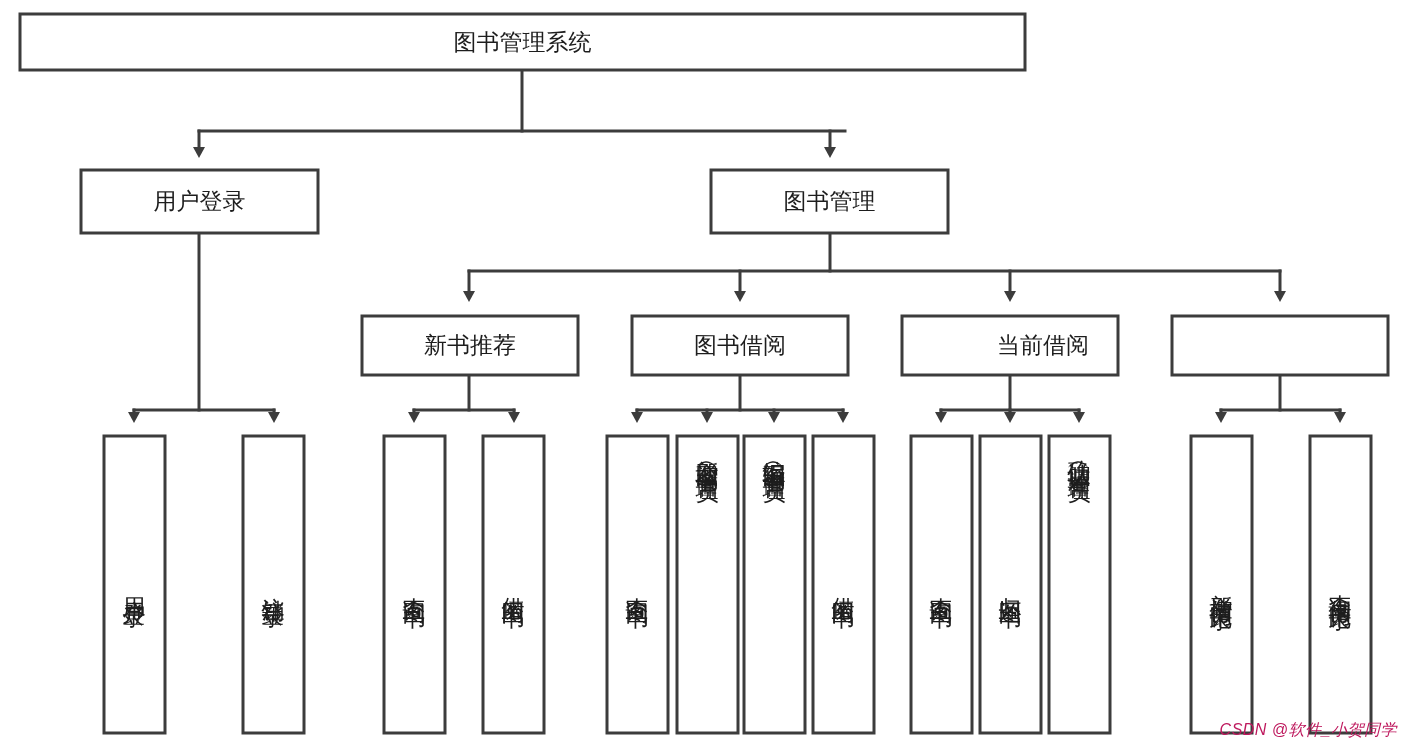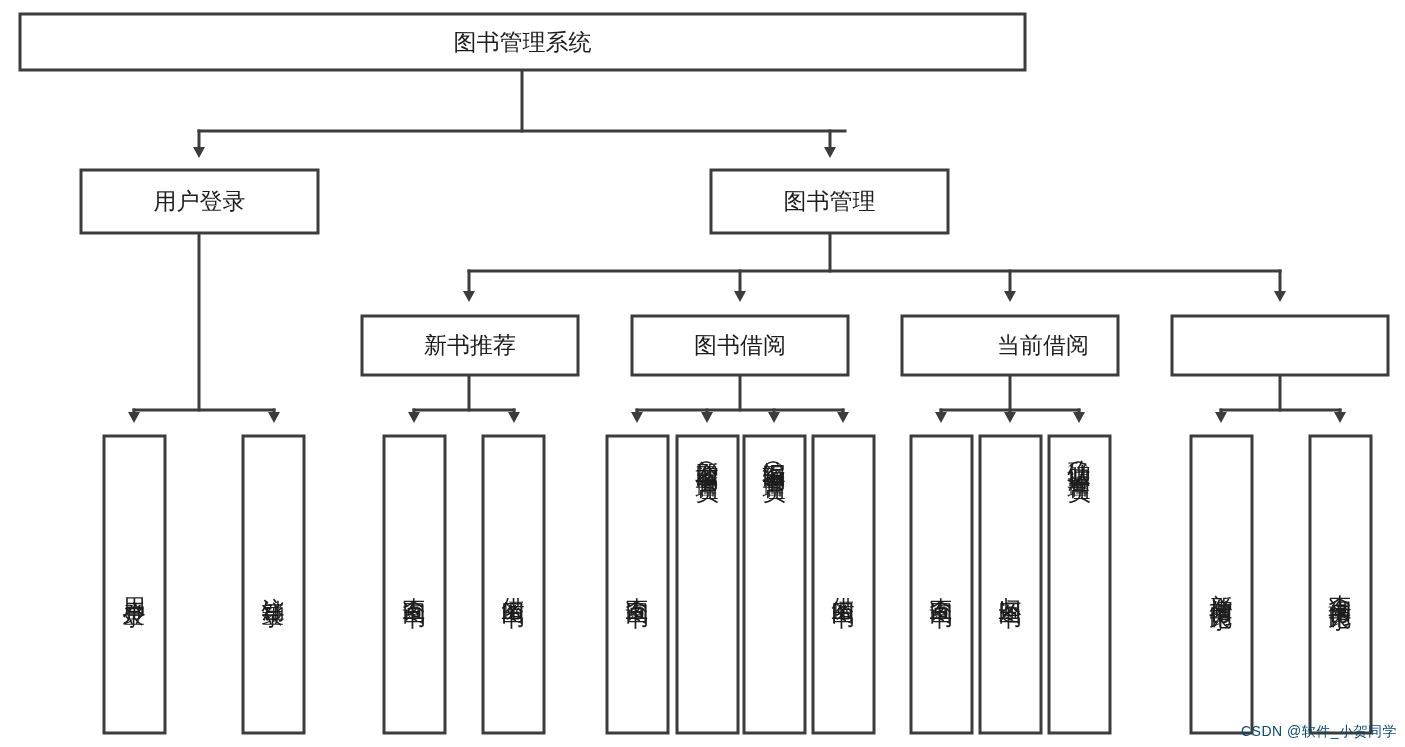--- a/index.html
+++ b/index.html
@@ -35,25 +35,26 @@
     justify-content:center;
     font-size:23px;
     color:#1d1d1d;
     white-space:nowrap;
     pointer-events:none;
   }
   #watermark{
     position:absolute;
     right:8px;
     bottom:6px;
-    font-size:14px;
-    color:#0c4a6e;
+    font-size:16px;
+    color:#be185d;
     letter-spacing:0.5px;
     font-family:"Liberation Sans","DejaVu Sans",sans-serif;
     user-select:none;
+    font-style:italic;
   }
 </style>
 </head>
 <body>
 
 <div id="diagram-root">
 
   <svg id="tree" viewBox="0 0 1405 747">
     <defs>
       <marker id="ah" markerWidth="14" markerHeight="14" refX="5" refY="7" orient="auto" markerUnits="userSpaceOnUse">

